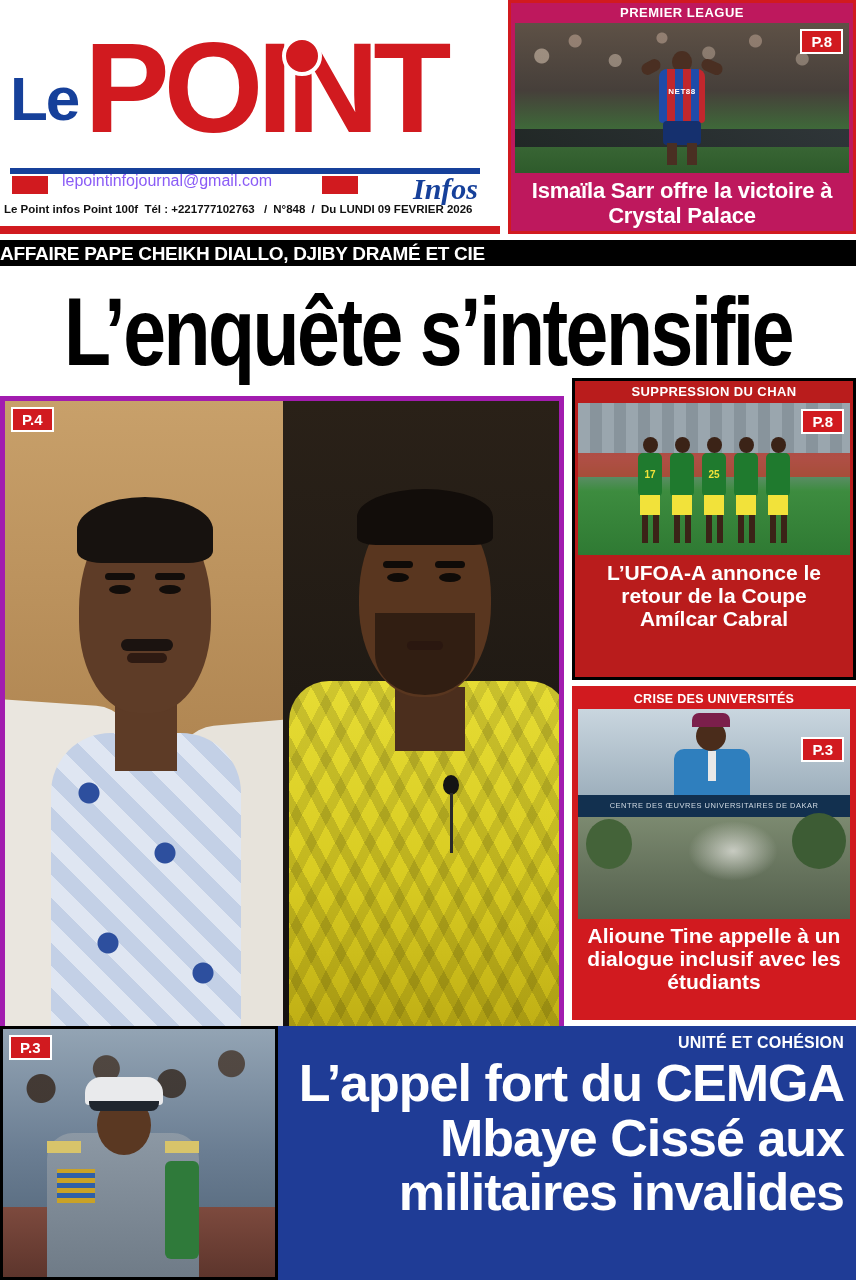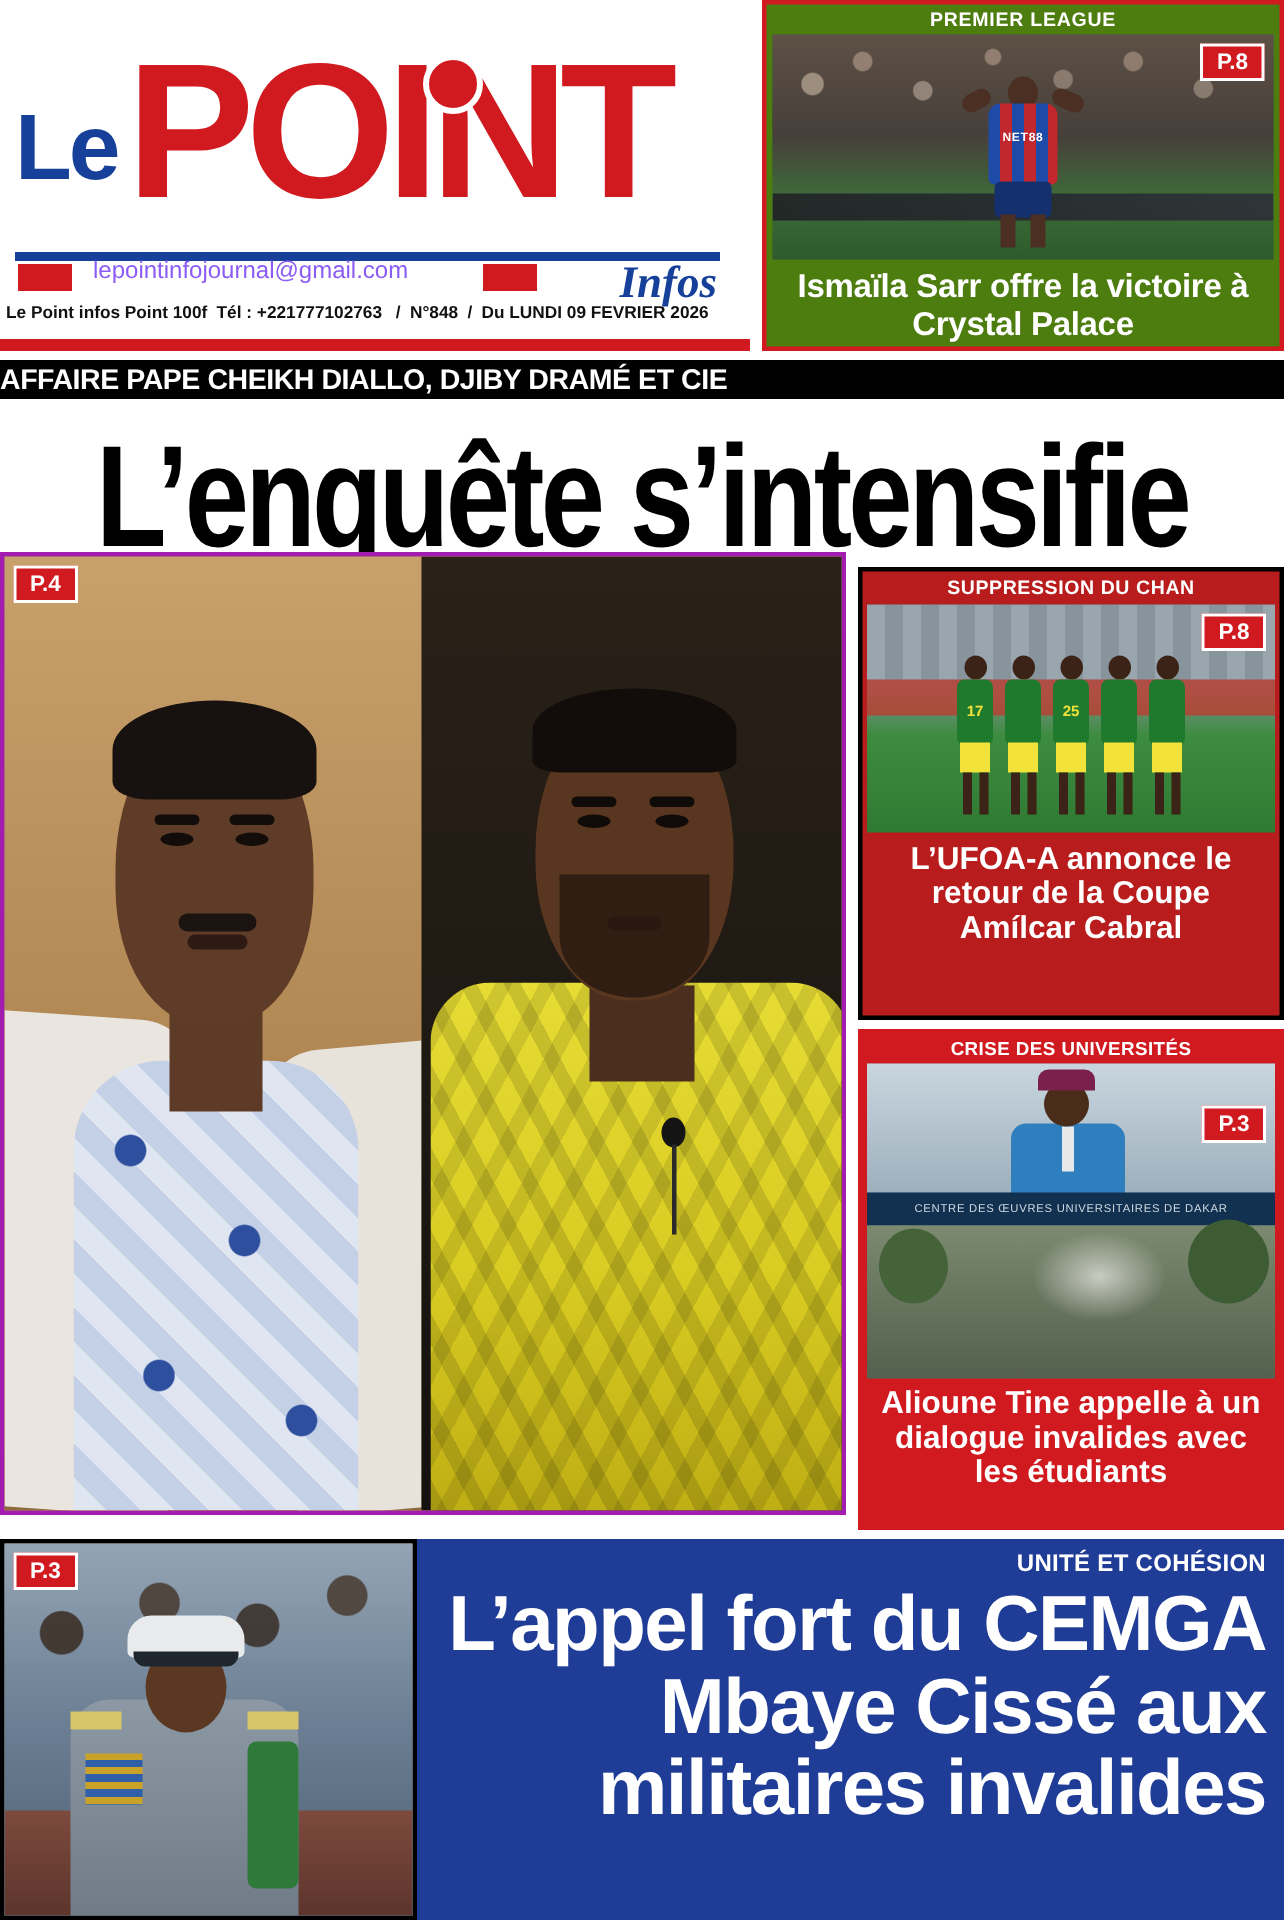--- a/index.html
+++ b/index.html
@@ -68,21 +68,21 @@
     font-size: 11.5px; font-weight: bold; color: #111;
   }
   .price-line .sep { margin: 0 3px; }
   .masthead-red-rule {
     position: absolute; left: 0; top: 226px; width: 500px; height: 8px; background: #d11a1f;
   }
 
   
   .pl-box {
     position: absolute; left: 508px; top: 0; width: 348px; height: 234px;
-    background: #4d7c0f; border: 3px solid #d11a1f;
+    background: #be185d; border: 3px solid #d11a1f;
   }
   .pl-kicker {
     height: 20px; color: #fff; font-size: 13px; font-weight: bold;
     text-align: center; letter-spacing: .5px; line-height: 20px;
   }
   .pl-photo {
     position: relative; margin: 0 4px; height: 150px; overflow: hidden;
     background: linear-gradient(180deg,#4a4f59 0%, #2f3a46 40%, #3c6b38 75%, #2f5a2c 100%);
   }
   .crowd {
@@ -163,22 +163,22 @@
     display: block; text-align: center;
     font-family: "Liberation Sans", sans-serif;
     font-weight: bold; font-size: 77px; line-height: 1;
     color: #000; letter-spacing: -2.5px;
     transform: scaleY(1.25); transform-origin: center top;
     padding-top: 4px;
   }
 
   
   .big-photo {
-    position: absolute; left: 0; top: 368px; width: 564px; height: 642px;
-    border: 3px solid #a21caf; overflow: hidden; background: #b58d5a;
+    position: absolute; left: 0; top: 396px; width: 564px; height: 642px;
+    border: 5px solid #a21caf; overflow: hidden; background: #b58d5a;
   }
   .bp-left {
     position: absolute; left: 0; top: 0; width: 278px; height: 100%;
     background: linear-gradient(180deg,#c8a06a 0%, #b08652 55%, #8e6a3e 100%);
     overflow: hidden;
   }
   .bp-right {
     position: absolute; left: 278px; top: 0; width: 283px; height: 100%;
     background: linear-gradient(180deg,#2a2118 0%, #1d1813 60%, #141110 100%);
     overflow: hidden;
@@ -513,21 +513,21 @@
         <div class="tine-head"></div>
         <div class="tine-cap"></div>
       </div>
       <div class="crise-strip">CENTRE DES ŒUVRES UNIVERSITAIRES DE DAKAR</div>
       <div class="crise-ground"></div>
       <div class="crise-tree2"></div>
       <div class="crise-tree1"></div>
       <div class="crise-smoke"></div>
       <div class="page-badge" style="right:6px; top:28px;">P.3</div>
     </div>
-    <div class="crise-title">Alioune Tine appelle à un dialogue invalides avec les étudiants</div>
+    <div class="crise-title">Alioune Tine appelle à un dialogue inclusif avec les étudiants</div>
   </div>
 
   <div class="bottom-photo">
     <div class="bp-crowd"></div>
     <div class="gen-chairbase"></div>
     <div class="gen-body"></div>
     <div class="gen-epaul-l"></div>
     <div class="gen-epaul-r"></div>
     <div class="gen-green"></div>
     <div class="gen-medals"></div>

